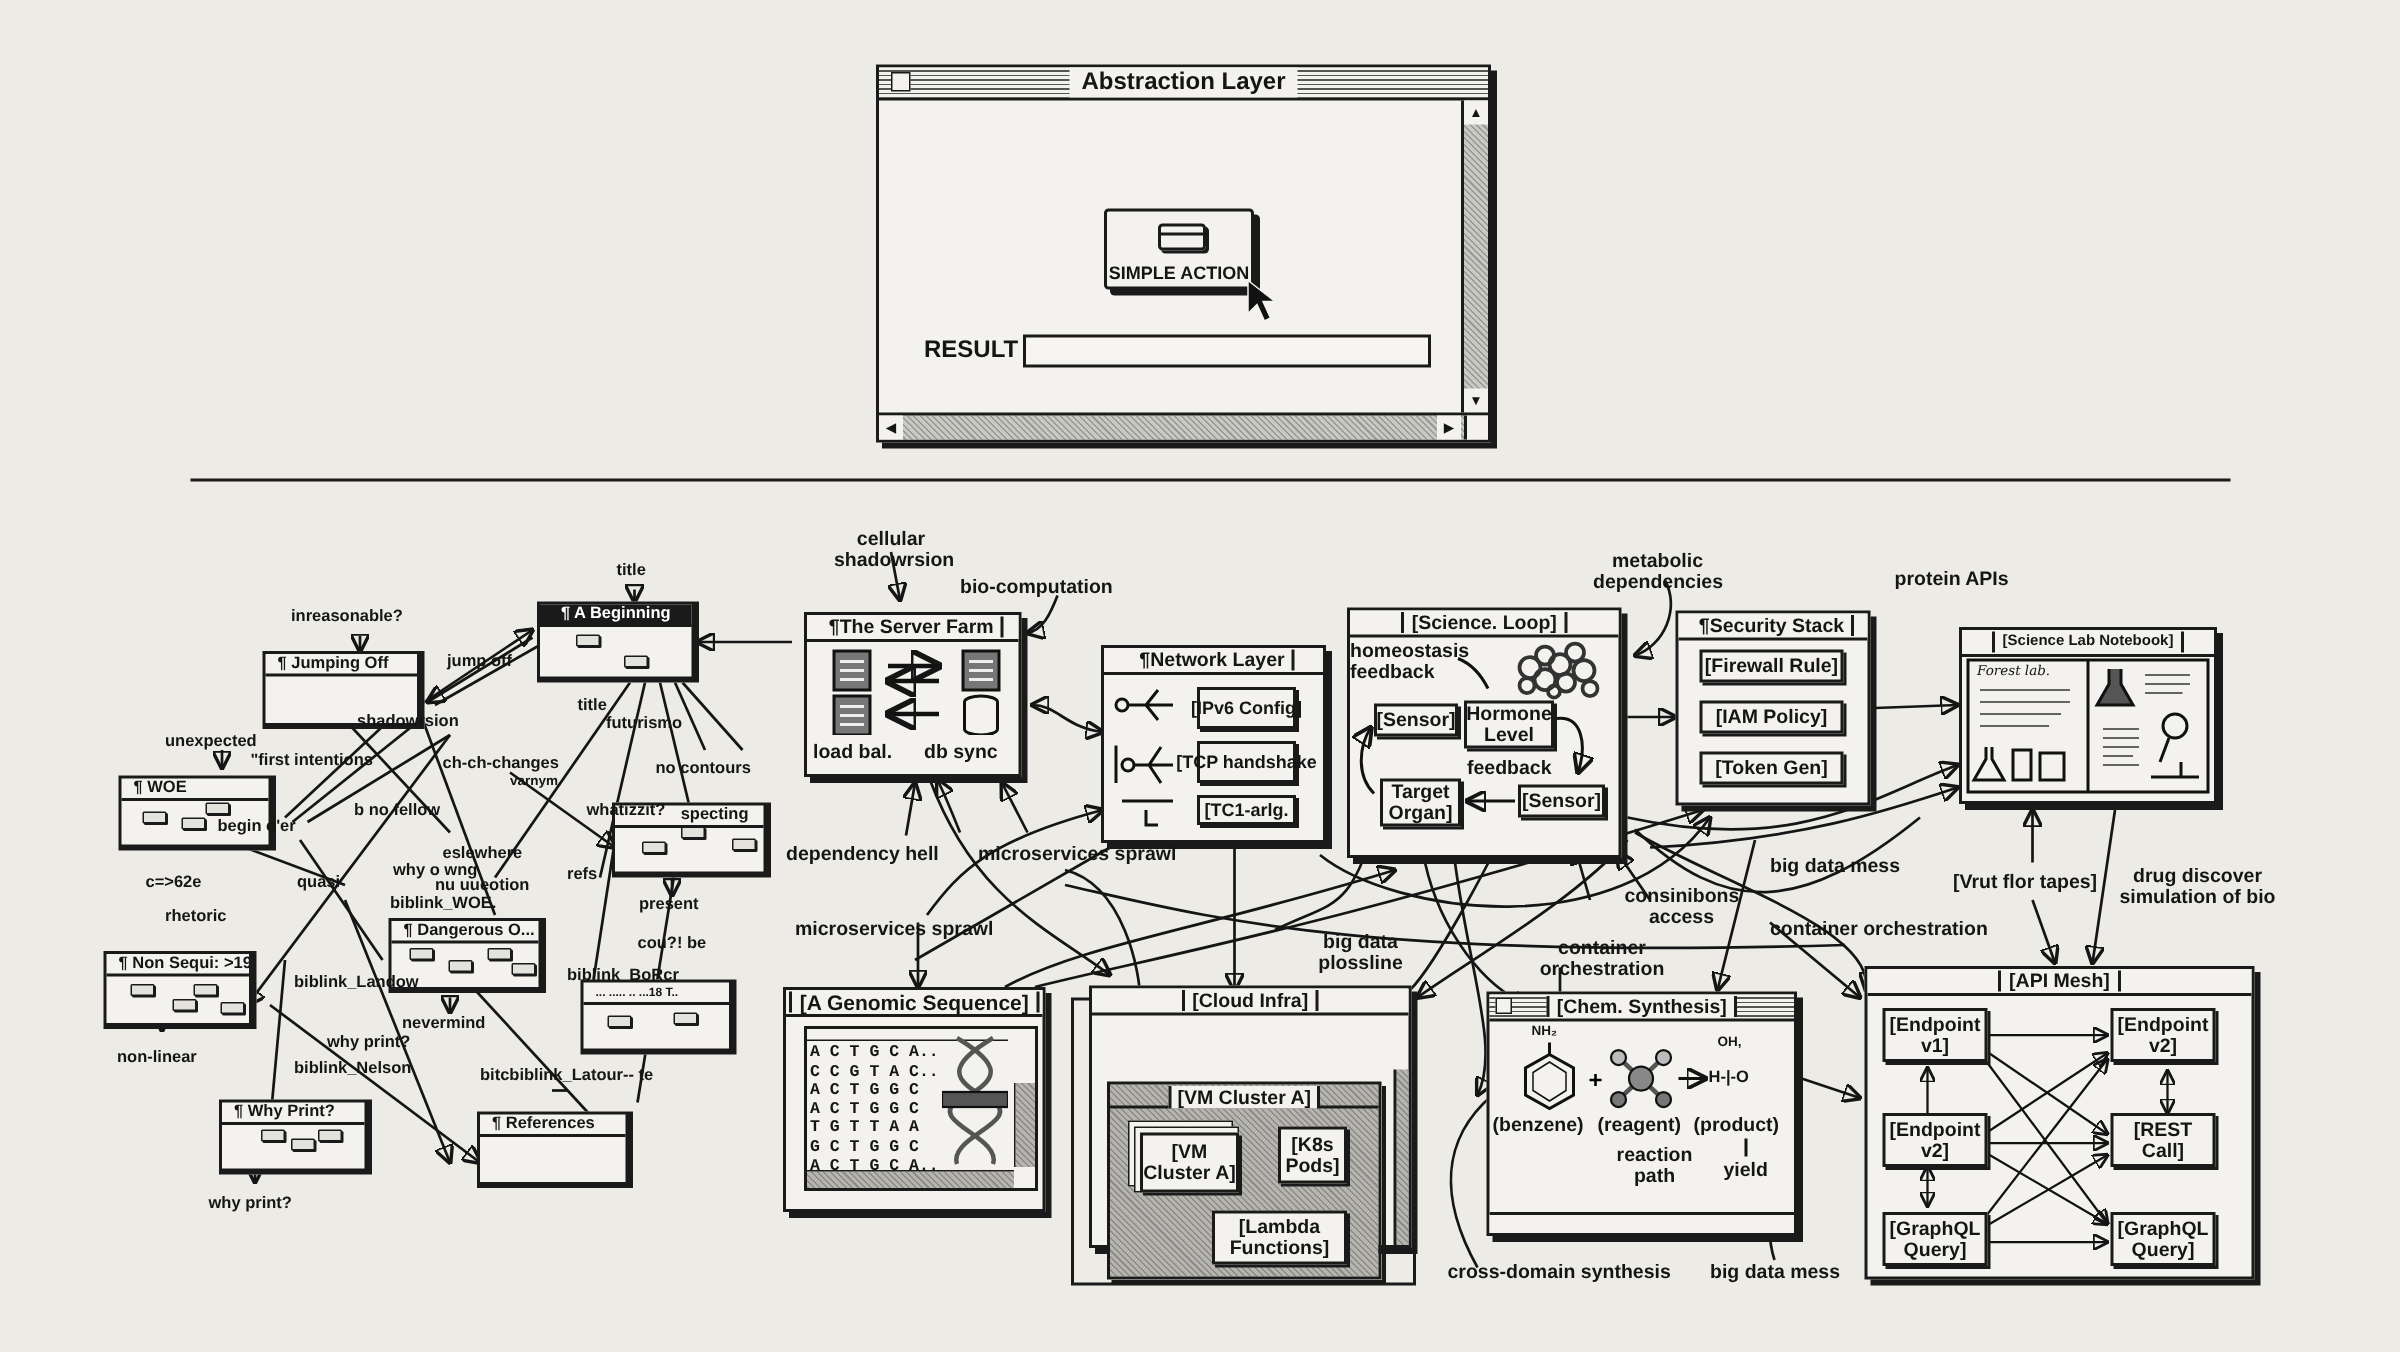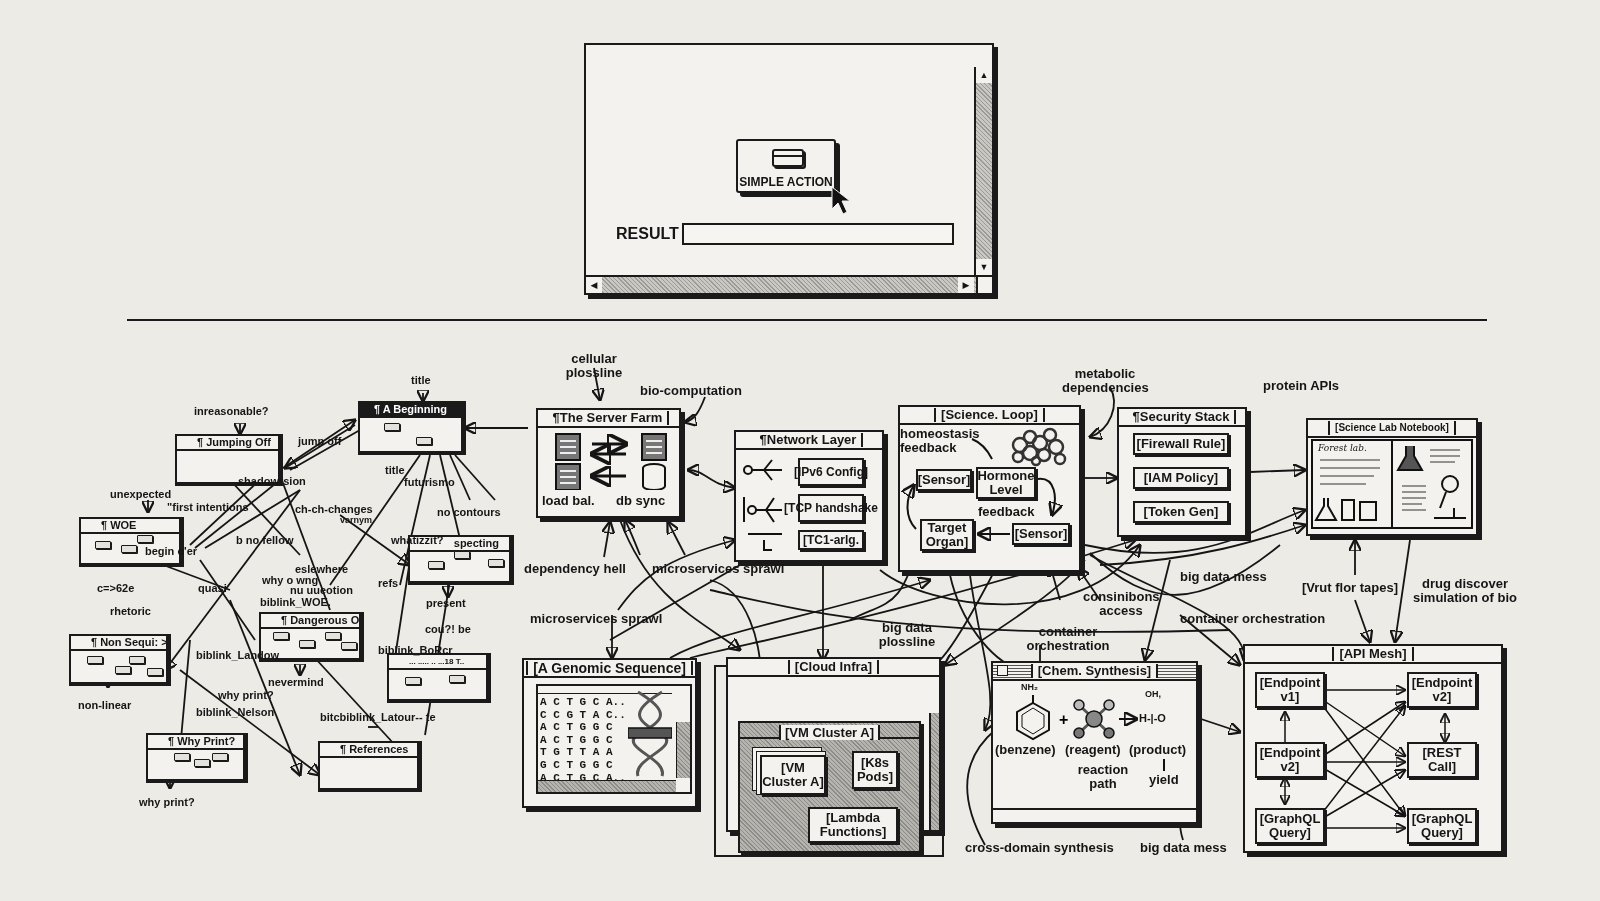--- a/index.html
+++ b/index.html
@@ -37,35 +37,39 @@
   #simple-btn .ico { position: absolute; left: 34px; top: 8px; width: 32px; height: 18px; border: 2.5px solid #1a1a1a; border-radius: 3px; box-shadow: 2px 2px 0 #1a1a1a; }
   #simple-btn .ico::after { content: ""; position: absolute; left: 0; right: 0; top: 4px; border-top: 2px solid #1a1a1a; }
   #simple-btn .t { position: absolute; left: 0; right: 0; top: 34px; text-align: center; font-weight: bold; font-size: 12px; }
   #result-lbl { position: absolute; left: 30px; top: 180px; font-weight: bold; font-size: 16px; }
   #result-field { position: absolute; left: 96px; top: 178px; width: 272px; height: 22px; border: 2px solid #1a1a1a; background: #f6f5f1; }
 
   .divider { position: absolute; left: 127px; top: 319px; width: 1360px; height: 0; border-top: 2px solid #1a1a1a; }
 
   
   .card { position: absolute; background: #f3f2ee; border: 2px solid #1a1a1a; border-right-width: 5px; border-bottom-width: 4px; }
-  .card .ct { height: 15px; border-bottom: 2px solid #1a1a1a; font-size: 11px; font-weight: bold; padding-left: 20px; line-height: 13px; white-space: nowrap; overflow: hidden; }
+  .card .ct { height: 15px; border-bottom: 2px solid #1a1a1a; font-size: 11px; font-weight: bold; padding-left: 8px; line-height: 13px; white-space: nowrap; overflow: hidden; }
   .card .ct.dark { background: #1a1a1a; color: #fff; text-align: center; padding-left: 0; }
   .slot { position: absolute; width: 16px; height: 8px; border: 1.5px solid #1a1a1a; background: #e3e2dc; border-radius: 1px; box-shadow: 1px 1px 0 #1a1a1a; }
 
   
   .ibox { position: absolute; border: 2px solid #1a1a1a; background: #f3f2ee; box-shadow: 2px 2px 0 #1a1a1a; font-weight: bold; font-size: 13px; text-align: center; line-height: 1.05; display: flex; align-items: center; justify-content: center; white-space: nowrap; }
   .dither { background: repeating-linear-gradient(45deg, #8d8c88 0 1px, #b5b4af 1px 3px); margin-top: 36px; }
 
   svg#wires { position: absolute; left: 0; top: 0; pointer-events: none; }
   svg#wires path, svg#wires line { fill: none; stroke: #151515; stroke-width: 1.8; }
 </style>
 </head>
 <body>
 
 <div id="abs-win" class="win">
+  <div class="tb">
+    <span class="closebox"></span>
+    <span class="tt">Abstraction Layer</span>
+  </div>
   <div id="simple-btn">
     <span class="ico"></span>
     <span class="t">SIMPLE ACTION</span>
   </div>
   <svg class="abs" style="left:244px;top:140px" width="22" height="32">
     <path d="M2 2 L2 24 L8 18 L13 29 L17 27 L12 16 L20 16 Z" fill="#111" stroke="#f3f2ee" stroke-width="1"></path>
   </svg>
   <span id="result-lbl">RESULT</span>
   <div id="result-field"></div>
   <div class="vscroll">
@@ -462,21 +466,21 @@
     </g>
   </svg>
   <div class="ibox" style="left:10px;top:26px;width:70px;height:36px;white-space:normal">[Endpoint v1]</div>
   <div class="ibox" style="left:10px;top:96px;width:70px;height:36px;white-space:normal">[Endpoint v2]</div>
   <div class="ibox" style="left:10px;top:162px;width:70px;height:36px;white-space:normal">[GraphQL Query]</div>
   <div class="ibox" style="left:162px;top:26px;width:70px;height:36px;white-space:normal">[Endpoint v2]</div>
   <div class="ibox" style="left:162px;top:96px;width:70px;height:36px;white-space:normal">[REST Call]</div>
   <div class="ibox" style="left:162px;top:162px;width:70px;height:36px;white-space:normal">[GraphQL Query]</div>
 </div>
 
-<span class="lbl" style="left:556px;top:352px;white-space:normal;width:76px">cellular plossline</span>
+<span class="lbl" style="left:556px;top:352px;white-space:normal;width:76px">cellular shadowrsion</span>
 <span class="lbl" style="left:640px;top:384px">bio-computation</span>
 <span class="lbl" style="left:1062px;top:367px;white-space:normal;width:86px">metabolic dependencies</span>
 <span class="lbl" style="left:1263px;top:379px">protein APIs</span>
 <span class="lbl" style="left:524px;top:562px">dependency hell</span>
 <span class="lbl" style="left:652px;top:562px">microservices sprawl</span>
 <span class="lbl" style="left:530px;top:612px">microservices sprawl</span>
 <span class="lbl" style="left:874px;top:621px;white-space:normal;width:66px">big data plossline</span>
 <span class="lbl" style="left:1023px;top:625px;white-space:normal;width:90px">container orchestration</span>
 <span class="lbl" style="left:1083px;top:590px;white-space:normal;width:76px">consinibons access</span>
 <span class="lbl" style="left:1180px;top:570px">big data mess</span>

